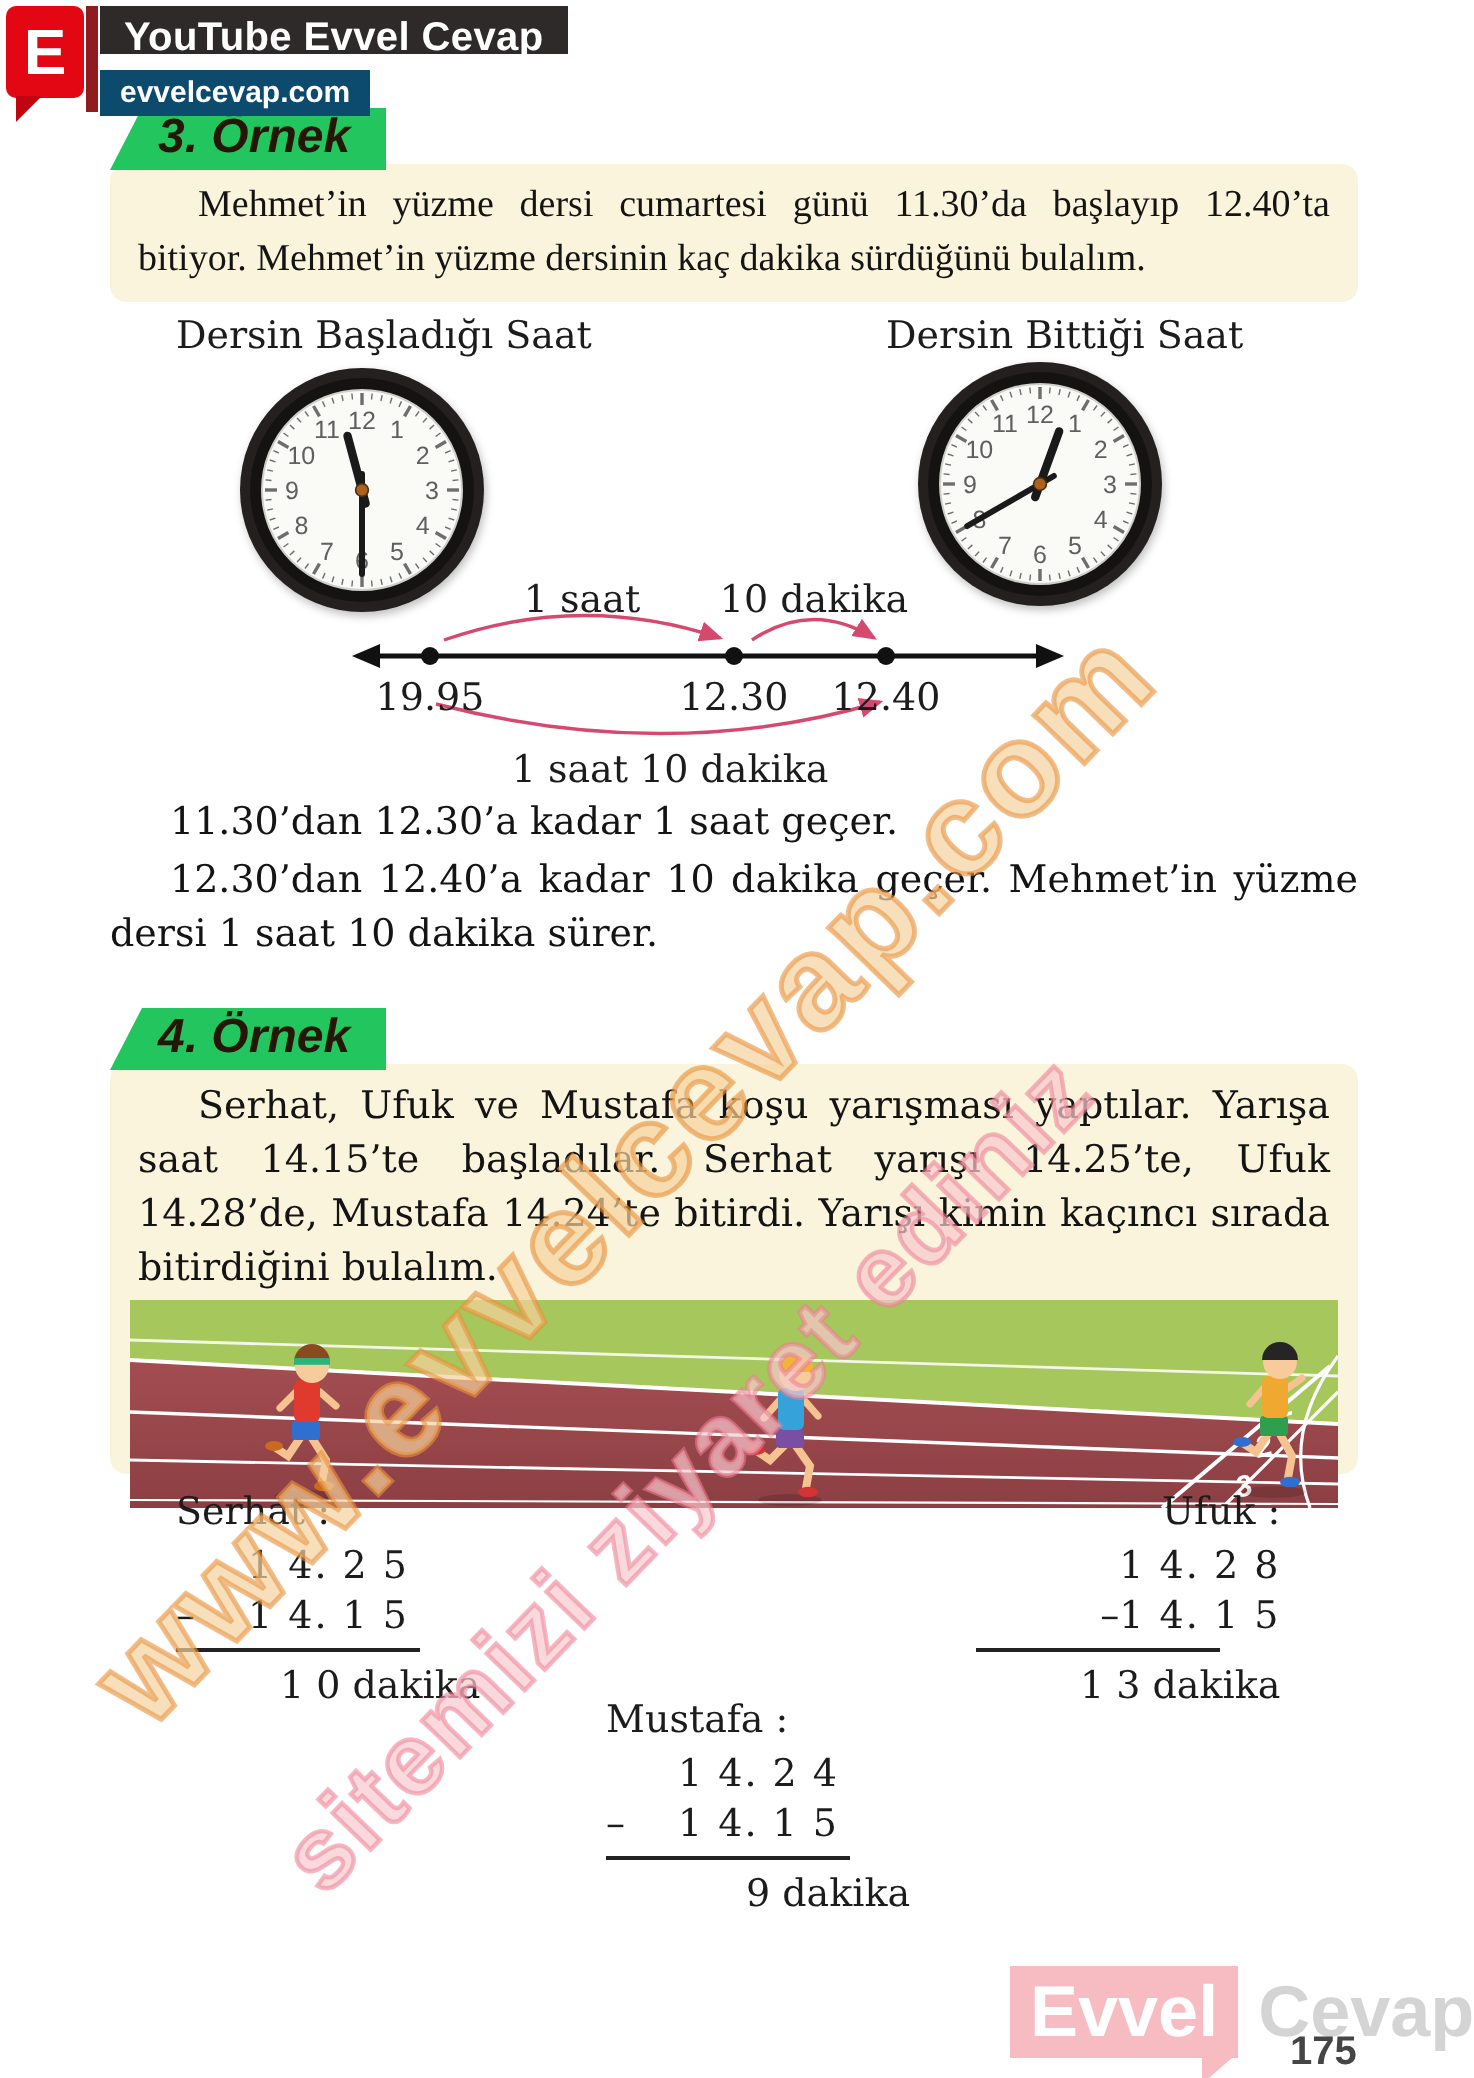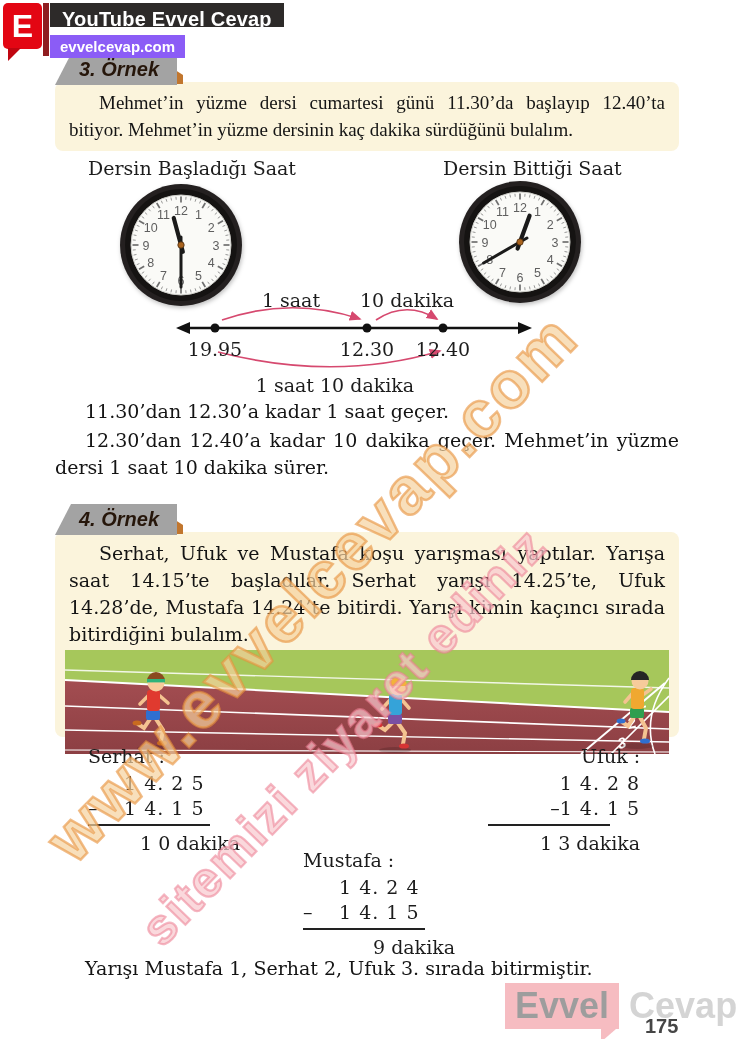--- a/index.html
+++ b/index.html
@@ -20,30 +20,30 @@
     left:8px; top:48px; width:0; height:0; z-index:31;
     border-top:13px solid #c00510; border-right:13px solid transparent;
   }
   .e-strip { left:43px; top:3px; width:6px; height:53px; background:#8f1d20; z-index:30; }
   .bar-channel {
     left:50px; top:3px; height:24px; background:#2d2a29; color:#fff;
     font-family:"Liberation Sans",sans-serif; font-weight:bold; font-size:20px;
     line-height:32px; padding:0 12px; z-index:30; letter-spacing:0.2px;
   }
   .bar-site {
-    left:50px; top:35px; height:23px; background:#8b5cf6; color:#fff;
+    left:50px; top:35px; height:23px; background:#0c4a6e; color:#fff;
     font-family:"Liberation Sans",sans-serif; font-weight:bold; font-size:15px;
     line-height:23px; padding:0 10px; z-index:30;
   }
 
   
   .tab {
-    height:31px; background:#a3a3a3; color:#26160a;
+    height:31px; background:#22c55e; color:#26160a;
     font-family:"Liberation Sans",sans-serif; font-weight:bold; font-style:italic;
-    font-size:20px; line-height:30px; padding:0 18px 0 24px; z-index:5;
+    font-size:24px; line-height:30px; padding:0 18px 0 24px; z-index:5;
     clip-path:polygon(16px 0, 100% 0, 100% 100%, 0 100%);
   }
   .tab-fold {
     width:0; height:0; z-index:4;
     border-top:9px solid transparent;
     border-bottom:9px solid #c1762e;
     border-left:14px solid #c1762e;
   }
 
   
@@ -84,21 +84,21 @@
   }
   .wm2 {
     left:150px; top:908px; transform:rotate(-46deg); font-size:50px; letter-spacing:2px;
     color:rgba(252,220,222,0.55); -webkit-text-stroke:2.2px rgba(236,128,148,0.55);
     text-shadow:0 0 1px rgba(236,128,148,0.35);
   }
 
   
   .footer-logo { left:505px; top:983px; z-index:5; opacity:0.38; white-space:nowrap; }
   .logo-evvel {
-    display:inline-block; background:#e8505e; color:#000000; font-family:"Liberation Sans",sans-serif;
+    display:inline-block; background:#e8505e; color:#ffffff; font-family:"Liberation Sans",sans-serif;
     font-weight:bold; font-size:36px; line-height:46px; padding:0 10px;
   }
   .logo-cevap {
     display:inline-block; color:#8f8f8f; font-family:"Liberation Sans",sans-serif;
     font-weight:bold; font-size:36px; line-height:46px; margin-left:10px;
   }
   .logo-tail {
     position:absolute; left:96px; top:46px; width:0; height:0;
     border-top:13px solid #e8505e; border-right:15px solid transparent;
   }
@@ -419,21 +419,20 @@
   </div>
 
   <div class="abs calc calc--mustafa" style="left:303px; top:848px;">
     <div class="calc-name">Mustafa :</div>
     <div class="calc-num">1 4. 2 4</div>
     <div class="calc-sub"><span class="calc-minus">–</span><span class="calc-num">1 4. 1 5</span></div>
     <div class="calc-line"></div>
     <div class="calc-result">9 dakika</div>
   </div>
 
-  <p class="abs para" style="left:55px; top:955px; width:624px;">Yarışı Mustafa 1, Serhat 2, Ufuk 3. sırada bitirmiştir.</p>
 
   <div class="wm wm1">www.evvelcevap.com</div>
   <div class="wm wm2">sitemizi ziyaret ediniz</div>
 
   <div class="abs footer-logo">
     <span class="logo-evvel">Evvel</span><span class="logo-cevap">Cevap</span>
     <span class="logo-tail"></span>
   </div>
   <div class="abs page-number">175</div>
 

